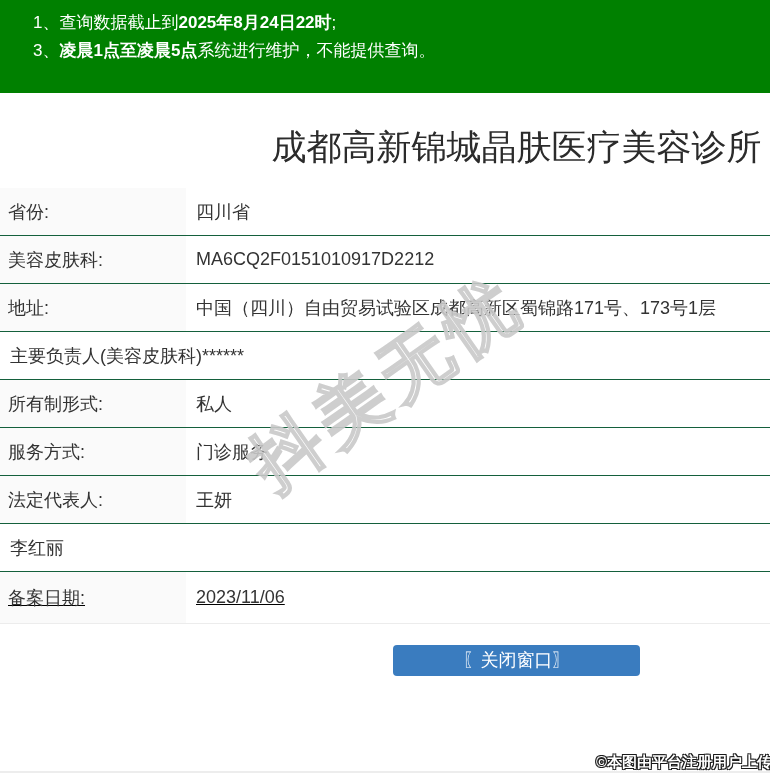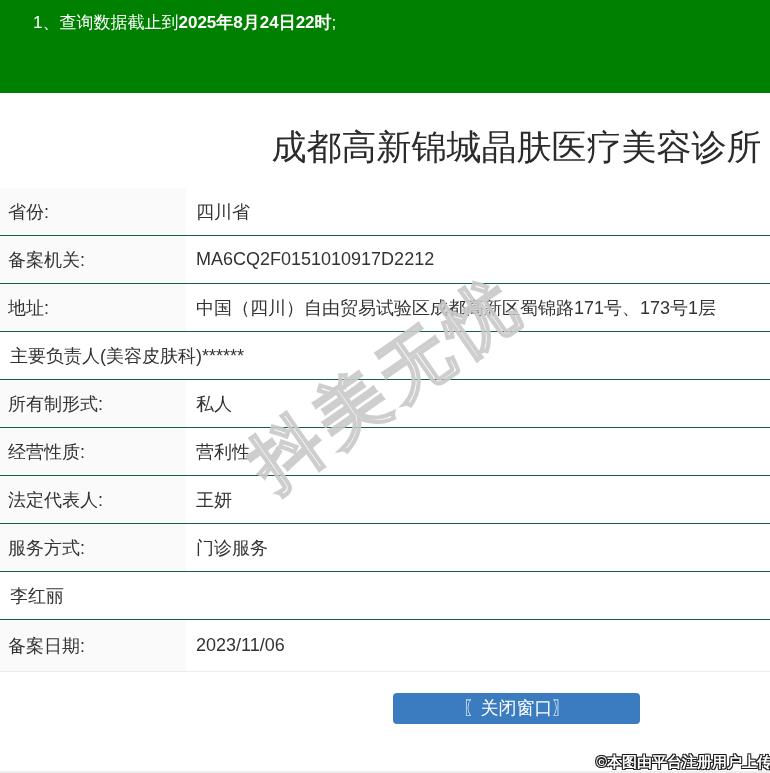--- a/index.html
+++ b/index.html
@@ -35,21 +35,21 @@
     font-size:35px;font-weight:400;color:#2b2b2b;line-height:48px;
     white-space:nowrap;letter-spacing:0px;
   }
 
   
   .table{width:100%;}
   .row{
     display:flex;align-items:stretch;height:48px;
     border-bottom:1px solid var(--sep-green);
   }
-  .row:last-child{height:52px;border-bottom:1px solid #ececec;}
+  .row:last-child{height:52px;border-bottom:1px solid #ececec;text-decoration:underline;}
   .cell-label{
     width:186px;flex:0 0 186px;background:var(--label-bg);
     display:flex;align-items:center;padding-left:8px;
     font-size:18px;color:var(--text);
   }
   .cell-value{
     flex:1;display:flex;align-items:center;padding-left:10px;
     font-size:18px;color:var(--text);white-space:nowrap;
   }
 
@@ -82,57 +82,54 @@
   
   .bottom-strip{position:absolute;left:0;bottom:0;width:770px;height:2px;background:#ededed;z-index:4;}
 </style>
 </head>
 <body>
 
 <div class="page">
 
   <div class="notice-bar">
       <div class="notice-line"><span>1、查询数据截止到</span><span class="b">2025年8月24日22时</span><span>;</span></div>
+      <div class="notice-line"><span>3、</span><span class="b">凌晨1点至凌晨5点</span><span>系统进行维护，不能提供查询。</span></div>
     </div>
 
   <div class="inner">
     <h1 class="title">成都高新锦城晶肤医疗美容诊所</h1>
   </div>
 
   <div class="table">
       <div class="row">
         <div class="cell-label">省份:</div>
         <div class="cell-value">四川省</div>
       </div>
       <div class="row">
-        <div class="cell-label">备案机关:</div>
+        <div class="cell-label">美容皮肤科:</div>
         <div class="cell-value">MA6CQ2F0151010917D2212</div>
       </div>
       <div class="row">
         <div class="cell-label">地址:</div>
         <div class="cell-value">中国（四川）自由贸易试验区成都高新区蜀锦路171号、173号1层</div>
       </div>
       <div class="row">
         <div class="cell-value">主要负责人(美容皮肤科)******</div>
       </div>
       <div class="row">
         <div class="cell-label">所有制形式:</div>
         <div class="cell-value">私人</div>
       </div>
       <div class="row">
-        <div class="cell-label">经营性质:</div>
-        <div class="cell-value">营利性</div>
+        <div class="cell-label">服务方式:</div>
+        <div class="cell-value">门诊服务</div>
       </div>
       <div class="row">
         <div class="cell-label">法定代表人:</div>
         <div class="cell-value">王妍</div>
-      </div>
-      <div class="row">
-        <div class="cell-label">服务方式:</div>
-        <div class="cell-value">门诊服务</div>
       </div>
       <div class="row">
         <div class="cell-value">李红丽</div>
       </div>
       <div class="row">
         <div class="cell-label">备案日期:</div>
         <div class="cell-value">2023/11/06</div>
       </div>
     </div>
 

